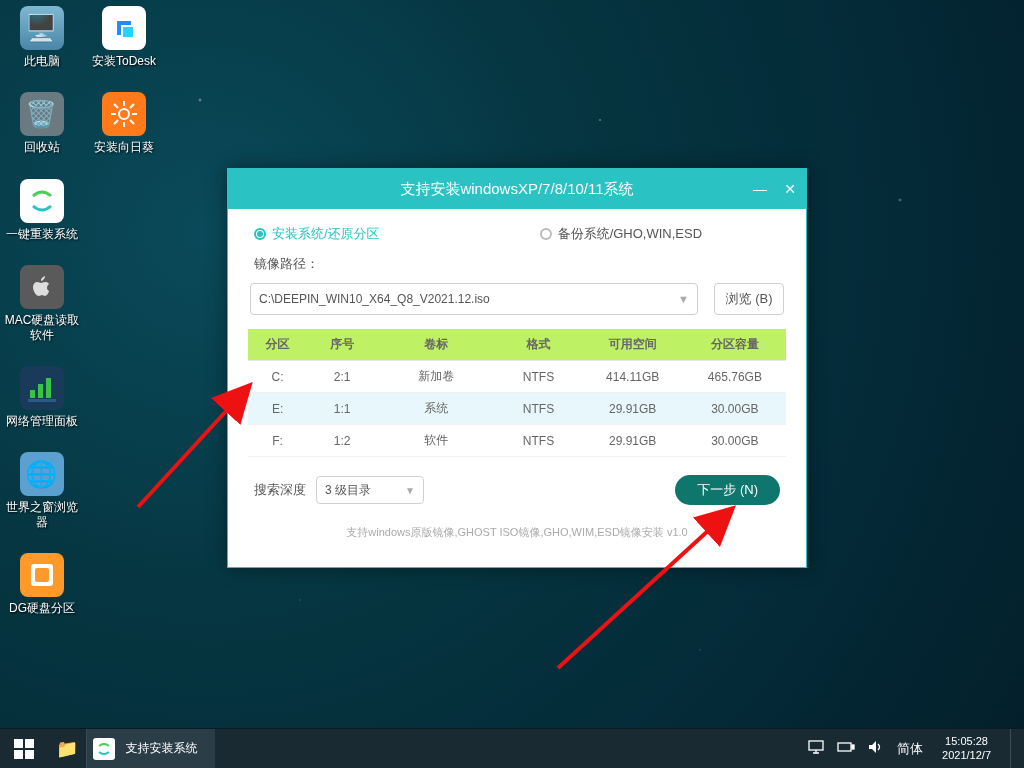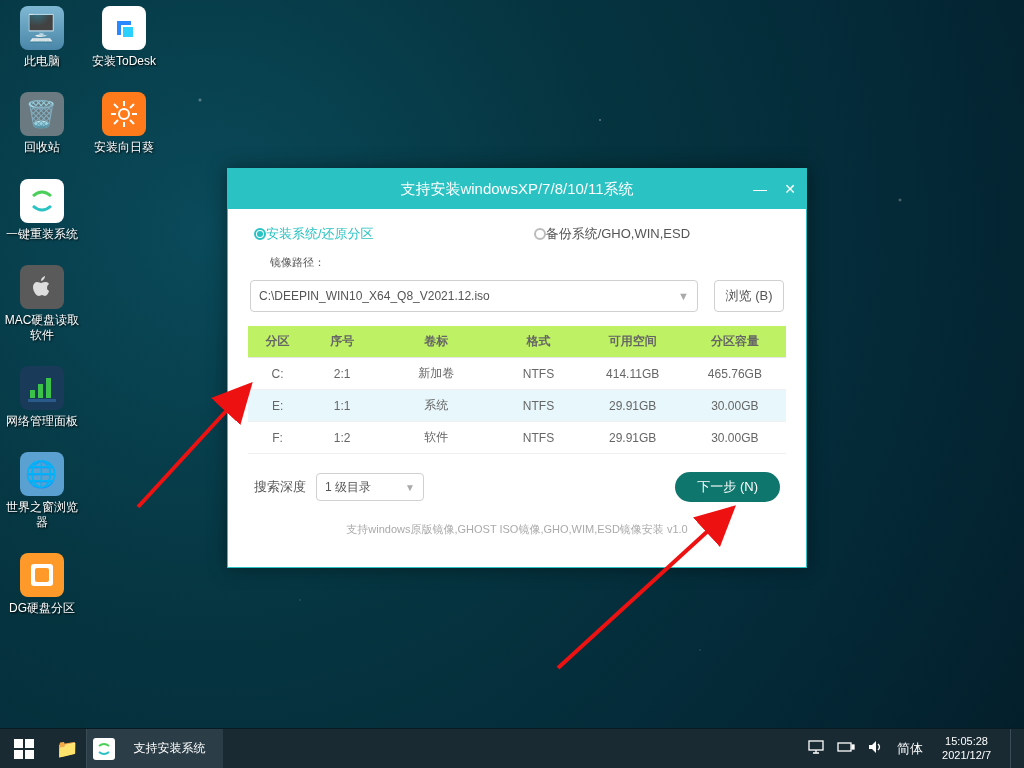--- a/index.html
+++ b/index.html
@@ -55,28 +55,28 @@
     .titlebar {
       height: 40px; background: #2ac2c2;
       display: flex; align-items: center; justify-content: center;
       position: relative; color: #fff; font-size: 15px;
     }
     .titlebar .winbtns { position: absolute; right: 6px; top: 0; height: 40px; display: flex; align-items: center; gap: 10px; }
     .winbtns span { cursor: pointer; font-size: 14px; width: 20px; text-align: center; }
     .body { padding: 14px 20px 0 20px; }
 
     .moderow { display: flex; gap: 160px; font-size: 13px; padding: 2px 6px 12px 6px; }
-    .radio { display: flex; align-items: center; cursor: pointer; }
+    .radio { display: flex; align-items: center; gap: 6px; cursor: pointer; }
     .rdot { width: 12px; height: 12px; border: 2px solid #bbb; border-radius: 50%; display: inline-flex; align-items: center; justify-content: center; }
     .radio.sel .rdot { border-color: #2ac2c2; }
     .radio.sel .rdot::after { content: ""; width: 6px; height: 6px; background: #2ac2c2; border-radius: 50%; }
     .radio.sel .rlbl { color: #2ac2c2; }
     .rlbl { color: #555; }
 
-    .pathlabel { color: #555; font-size: 11px; margin: 0 6px 10px 22px; }
+    .pathlabel { color: #555; font-size: 13px; margin: 0 6px 10px 6px; }
     .pathrow { display: flex; gap: 16px; margin: 0 2px 14px 2px; }
     .pathbox { flex: 1; display: flex; align-items: center; border: 1px solid #d0d0d0; border-radius: 4px; height: 32px; padding: 0 8px; font-family: "Courier New", monospace; font-size: 12px; color: #555; justify-content: space-between; }
     .pathbox .dd { color: #aaa; font-size: 11px; }
     .browsebtn { width: 70px; height: 32px; border: 1px solid #d0d0d0; border-radius: 4px; display: flex; align-items: center; justify-content: center; cursor: pointer; color: #555; font-size: 13px; }
 
     table { width: 100%; border-collapse: collapse; font-size: 12px; }
     thead th { background: #bef264; color: #666; font-weight: bold; padding: 7px 0; border-bottom: 1px solid #e5e5e5; }
     tbody td { text-align: center; padding: 7px 0; color: #666; border-bottom: 1px solid #f0f0f0; }
     tbody tr.selrow td { background: #e8f7fb; }
 
@@ -97,21 +97,21 @@
       background: #1a2a33; display: flex; align-items: center;
       border-top: 1px solid #0a1a22;
     }
     .startbtn { width: 48px; height: 40px; display: flex; align-items: center; justify-content: center; cursor: pointer; }
     .wingrid { display: grid; grid-template-columns: 9px 9px; grid-template-rows: 9px 9px; gap: 2px; }
     .wingrid span { background: #fff; }
 
     .tb-item { height: 40px; display: flex; align-items: center; justify-content: center; cursor: pointer; padding: 0 8px; }
     .tb-explorer { color: #ffcc55; font-size: 18px; }
 
-    .taskbtn { height: 40px; background: #2b3d46; border-left: 1px solid #3a4d56; display: flex; align-items: center; padding: 0 18px 0 6px; gap: 18px; cursor: pointer; font-size: 12px; }
+    .taskbtn { height: 40px; background: #2b3d46; border-left: 1px solid #3a4d56; display: flex; align-items: center; padding: 0 18px 0 6px; gap: 10px; cursor: pointer; font-size: 12px; }
     .taskbtn .ticon { width: 22px; height: 22px; background: #fff; border-radius: 3px; display: flex; align-items: center; justify-content: center; color: #2ac2c2; font-size: 14px; }
 
     .tray { margin-left: auto; display: flex; align-items: center; gap: 13px; padding-right: 8px; height: 40px; }
     .tray .ti { cursor: pointer; font-size: 13px; color: #fff; }
     .clock { text-align: center; font-size: 11px; line-height: 1.2; padding: 0 6px; cursor: pointer; }
     .showdesk { width: 6px; height: 40px; border-left: 1px solid #3a4d56; cursor: pointer; }
     .ime { font-size: 12px; cursor: pointer; }
   </style>
 </head>
 <body>
@@ -264,21 +264,21 @@
             <td>NTFS</td>
             <td>29.91GB</td>
             <td>30.00GB</td>
           </tr>
         </tbody>
     </table>
 
     <div class="footrow">
       <span class="depthlbl">搜索深度</span>
       <div class="depthsel">
-        <span>1 级目录</span>
+        <span>3 级目录</span>
         <span style="color:#aaa;font-size:10px">▼</span>
       </div>
       <div class="nextbtn">
         <span>下一步 (N)</span>
       </div>
     </div>
 
     <div class="supportline">支持windows原版镜像,GHOST ISO镜像,GHO,WIM,ESD镜像安装    v1.0</div>
   </div>
 </div>

